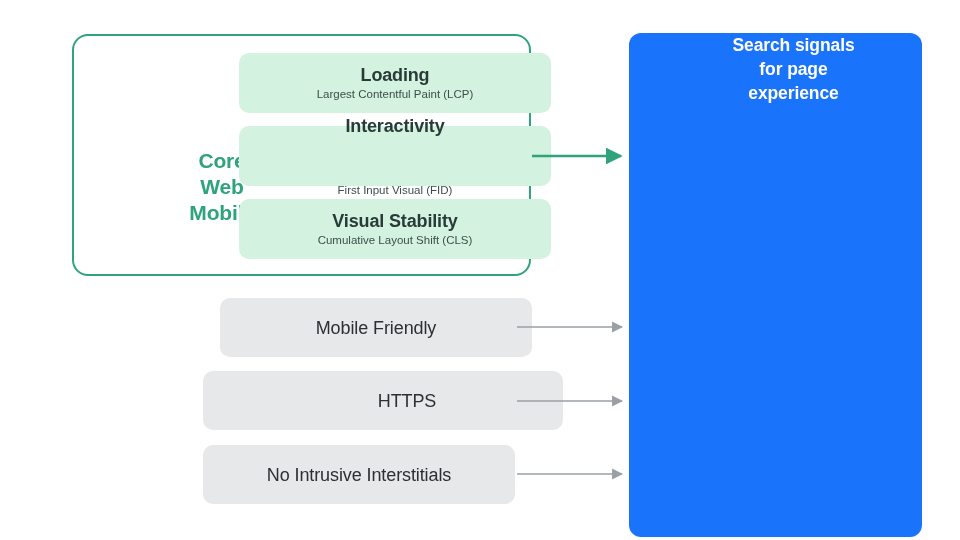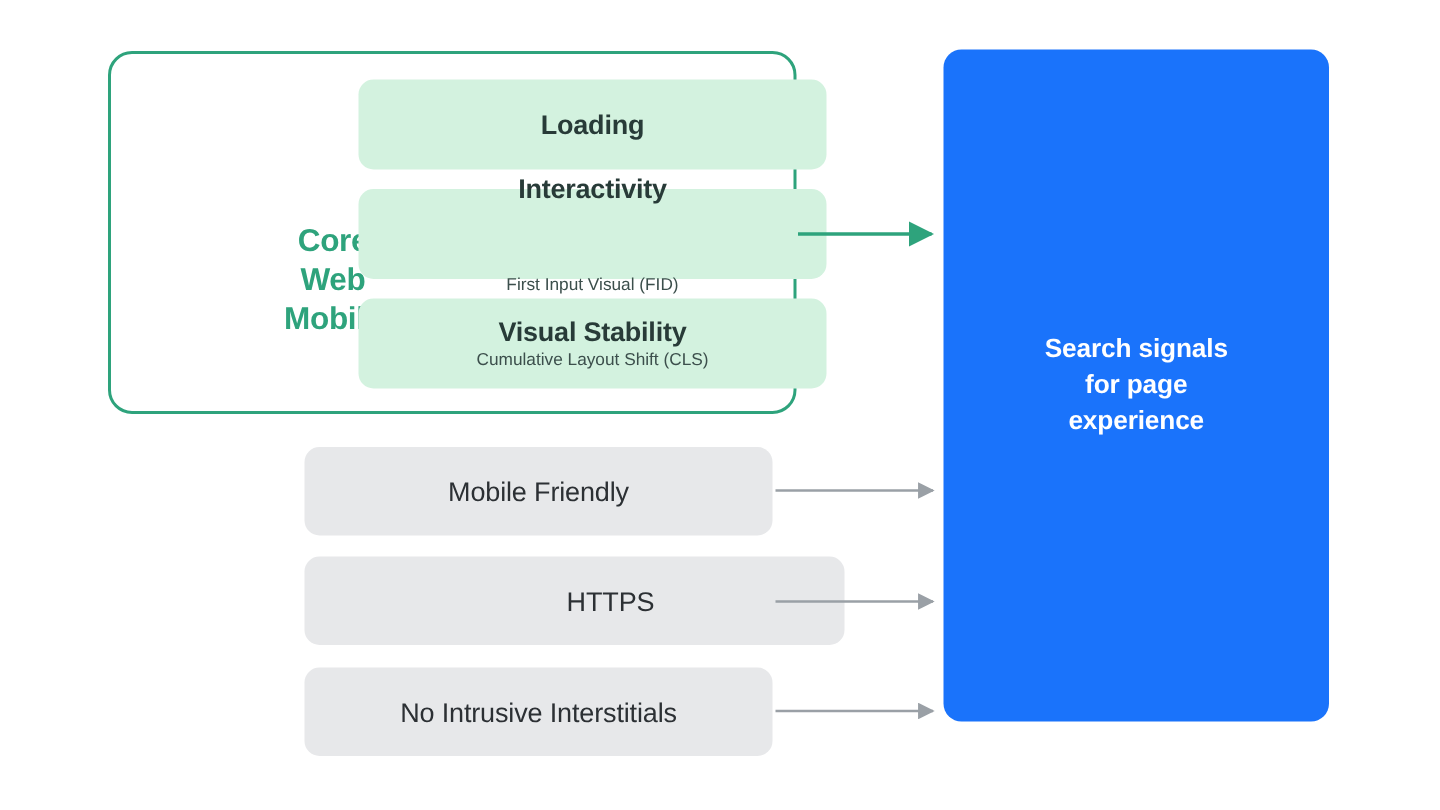--- a/index.html
+++ b/index.html
@@ -89,44 +89,44 @@
     position: absolute;
     left: 203px;
     width: 312px;
     height: 59px;
     background: #E7E8EA;
     border-radius: 10px;
     display: flex;
     align-items: center;
     justify-content: center;
   }
-  .signal-box.s1 { top: 298px; }
+  .signal-box.s1 { top: 298px; margin-left: 17px; }
   .signal-box.s2 { top: 371px; padding-left: 48px; }
   .signal-box.s3 { top: 445px; }
 
   .signal-label {
     color: #2C3034;
     font-size: 18px;
     font-weight: 400;
     line-height: 22px;
     letter-spacing: -0.1px;
   }
 
   
   .outcome-panel {
     position: absolute;
     left: 629px;
     top: 33px;
     width: 257px;   
-    height: 448px;  
+    height: 504px;  
     background: #1A73FB;
     border-radius: 12px;
     display: flex;
-    align-items: center;
     justify-content: center;
+    padding-left: 36px;
   }
   .outcome-text {
     color: #ffffff;
     font-size: 17.5px;
     font-weight: 700;
     line-height: 24px;
     text-align: center;
     letter-spacing: -0.1px;
     white-space: pre-line;
     padding-bottom: 2px;
@@ -147,20 +147,21 @@
 <div id="canvas">
 
   <div class="cwv-container">
     <div class="cwv-label">Core
 Web
 Mobile</div>
   </div>
 
   <div class="metric-card c1">
     <div class="metric-title">Loading</div>
+    <div class="metric-sub">Largest Contentful Paint (LCP)</div>
   </div>
 
   <div class="metric-card c2">
     <div class="metric-title">Interactivity</div>
     <div class="metric-sub">First Input Visual (FID)</div>
   </div>
 
   <div class="metric-card c3">
     <div class="metric-title">Visual Stability</div>
     <div class="metric-sub">Cumulative Layout Shift (CLS)</div>

